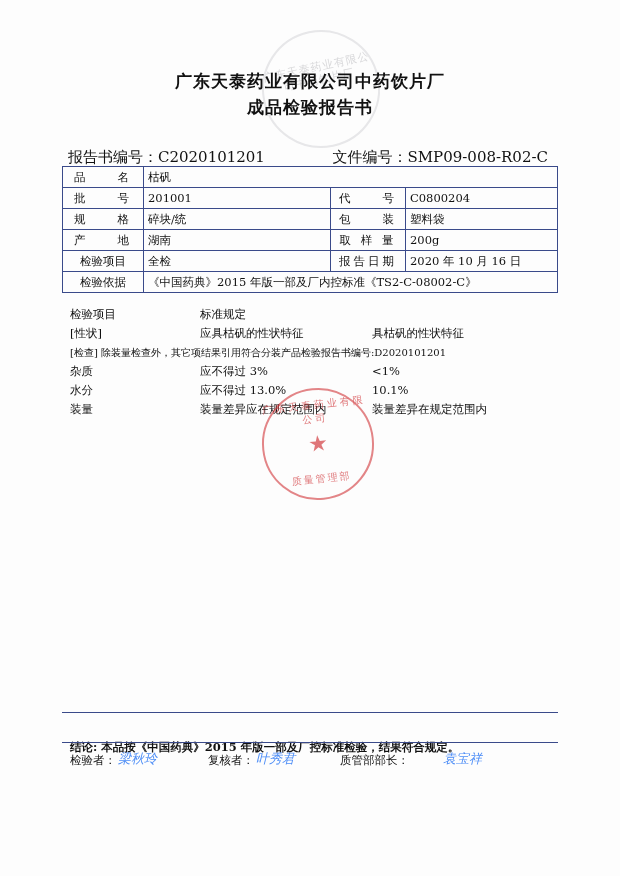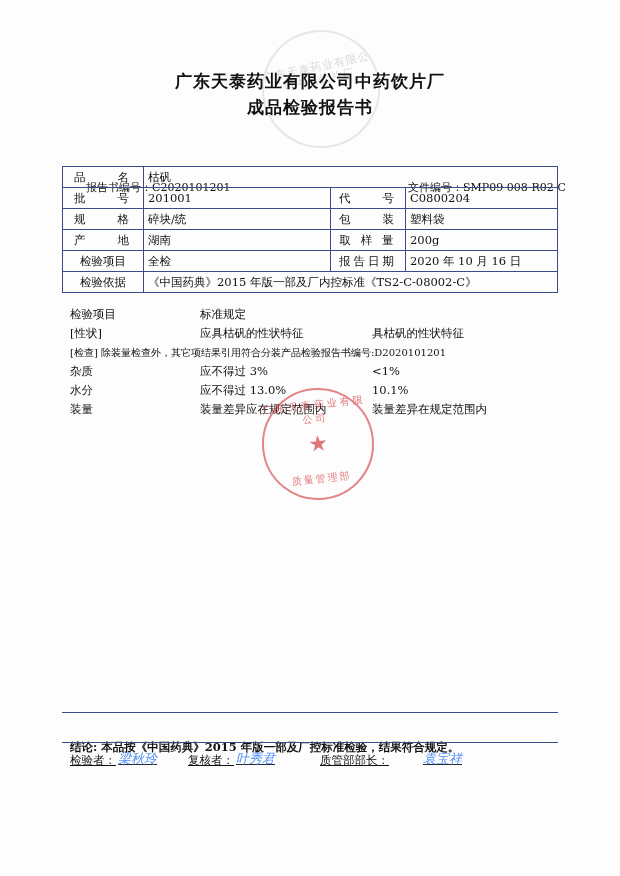--- a/index.html
+++ b/index.html
@@ -48,27 +48,26 @@
   .title-line {
     font-family: "DejaVu Serif", "Liberation Serif", serif;
     font-weight: bold;
     font-size: 17px;
     letter-spacing: 1px;
     line-height: 26px;
     color: #111;
   }
   .meta-row {
     position: absolute;
-    left: 86px; top: 148px;
+    left: 68px; top: 148px;
     width: 480px;
-    font-size: 11px;
+    font-size: 15px;
     font-family: "DejaVu Serif", "Liberation Serif", serif;
     display: flex;
     justify-content: space-between;
-    margin-top: 32px;
   }
   .meta-row .m-left { white-space: nowrap; }
   .meta-row .m-right { white-space: nowrap; }
 
   table.main {
     position: absolute;
     left: 62px;
     top: 166px;
     width: 496px;
     border-collapse: collapse;
@@ -193,36 +192,35 @@
     border-top: 1px solid #3a4a8a;
   }
   .signrow {
     position: absolute;
     left: 70px;
     top: 750px;
     width: 490px;
     font-size: 11.5px;
     font-family: "DejaVu Serif", "Liberation Serif", serif;
     display: flex;
-    text-decoration: underline;
   }
   .sig-group { display: flex; align-items: flex-end; white-space: nowrap; }
   .sig-label { }
   .sig-ink {
     font-family: "DejaVu Serif", "Liberation Serif", serif;
     font-style: italic;
     font-size: 13px;
     color: #3b82f6;
     transform: rotate(-4deg) skewX(-6px);
     margin-left: 2px;
     display: inline-block;
     opacity: 0.9;
   }
   .g1 { width: 118px; }
-  .g2 { width: 132px; }
+  .g2 { width: 132px; margin-left: 20px; }
   .g3 { flex: 1; gap: 32px; }
 </style>
 </head>
 <body>
 
 <div class="page">
 
   <div class="wm-top">广东天泰药业有限公司中药饮片厂</div>
 
   <div class="title-block">

